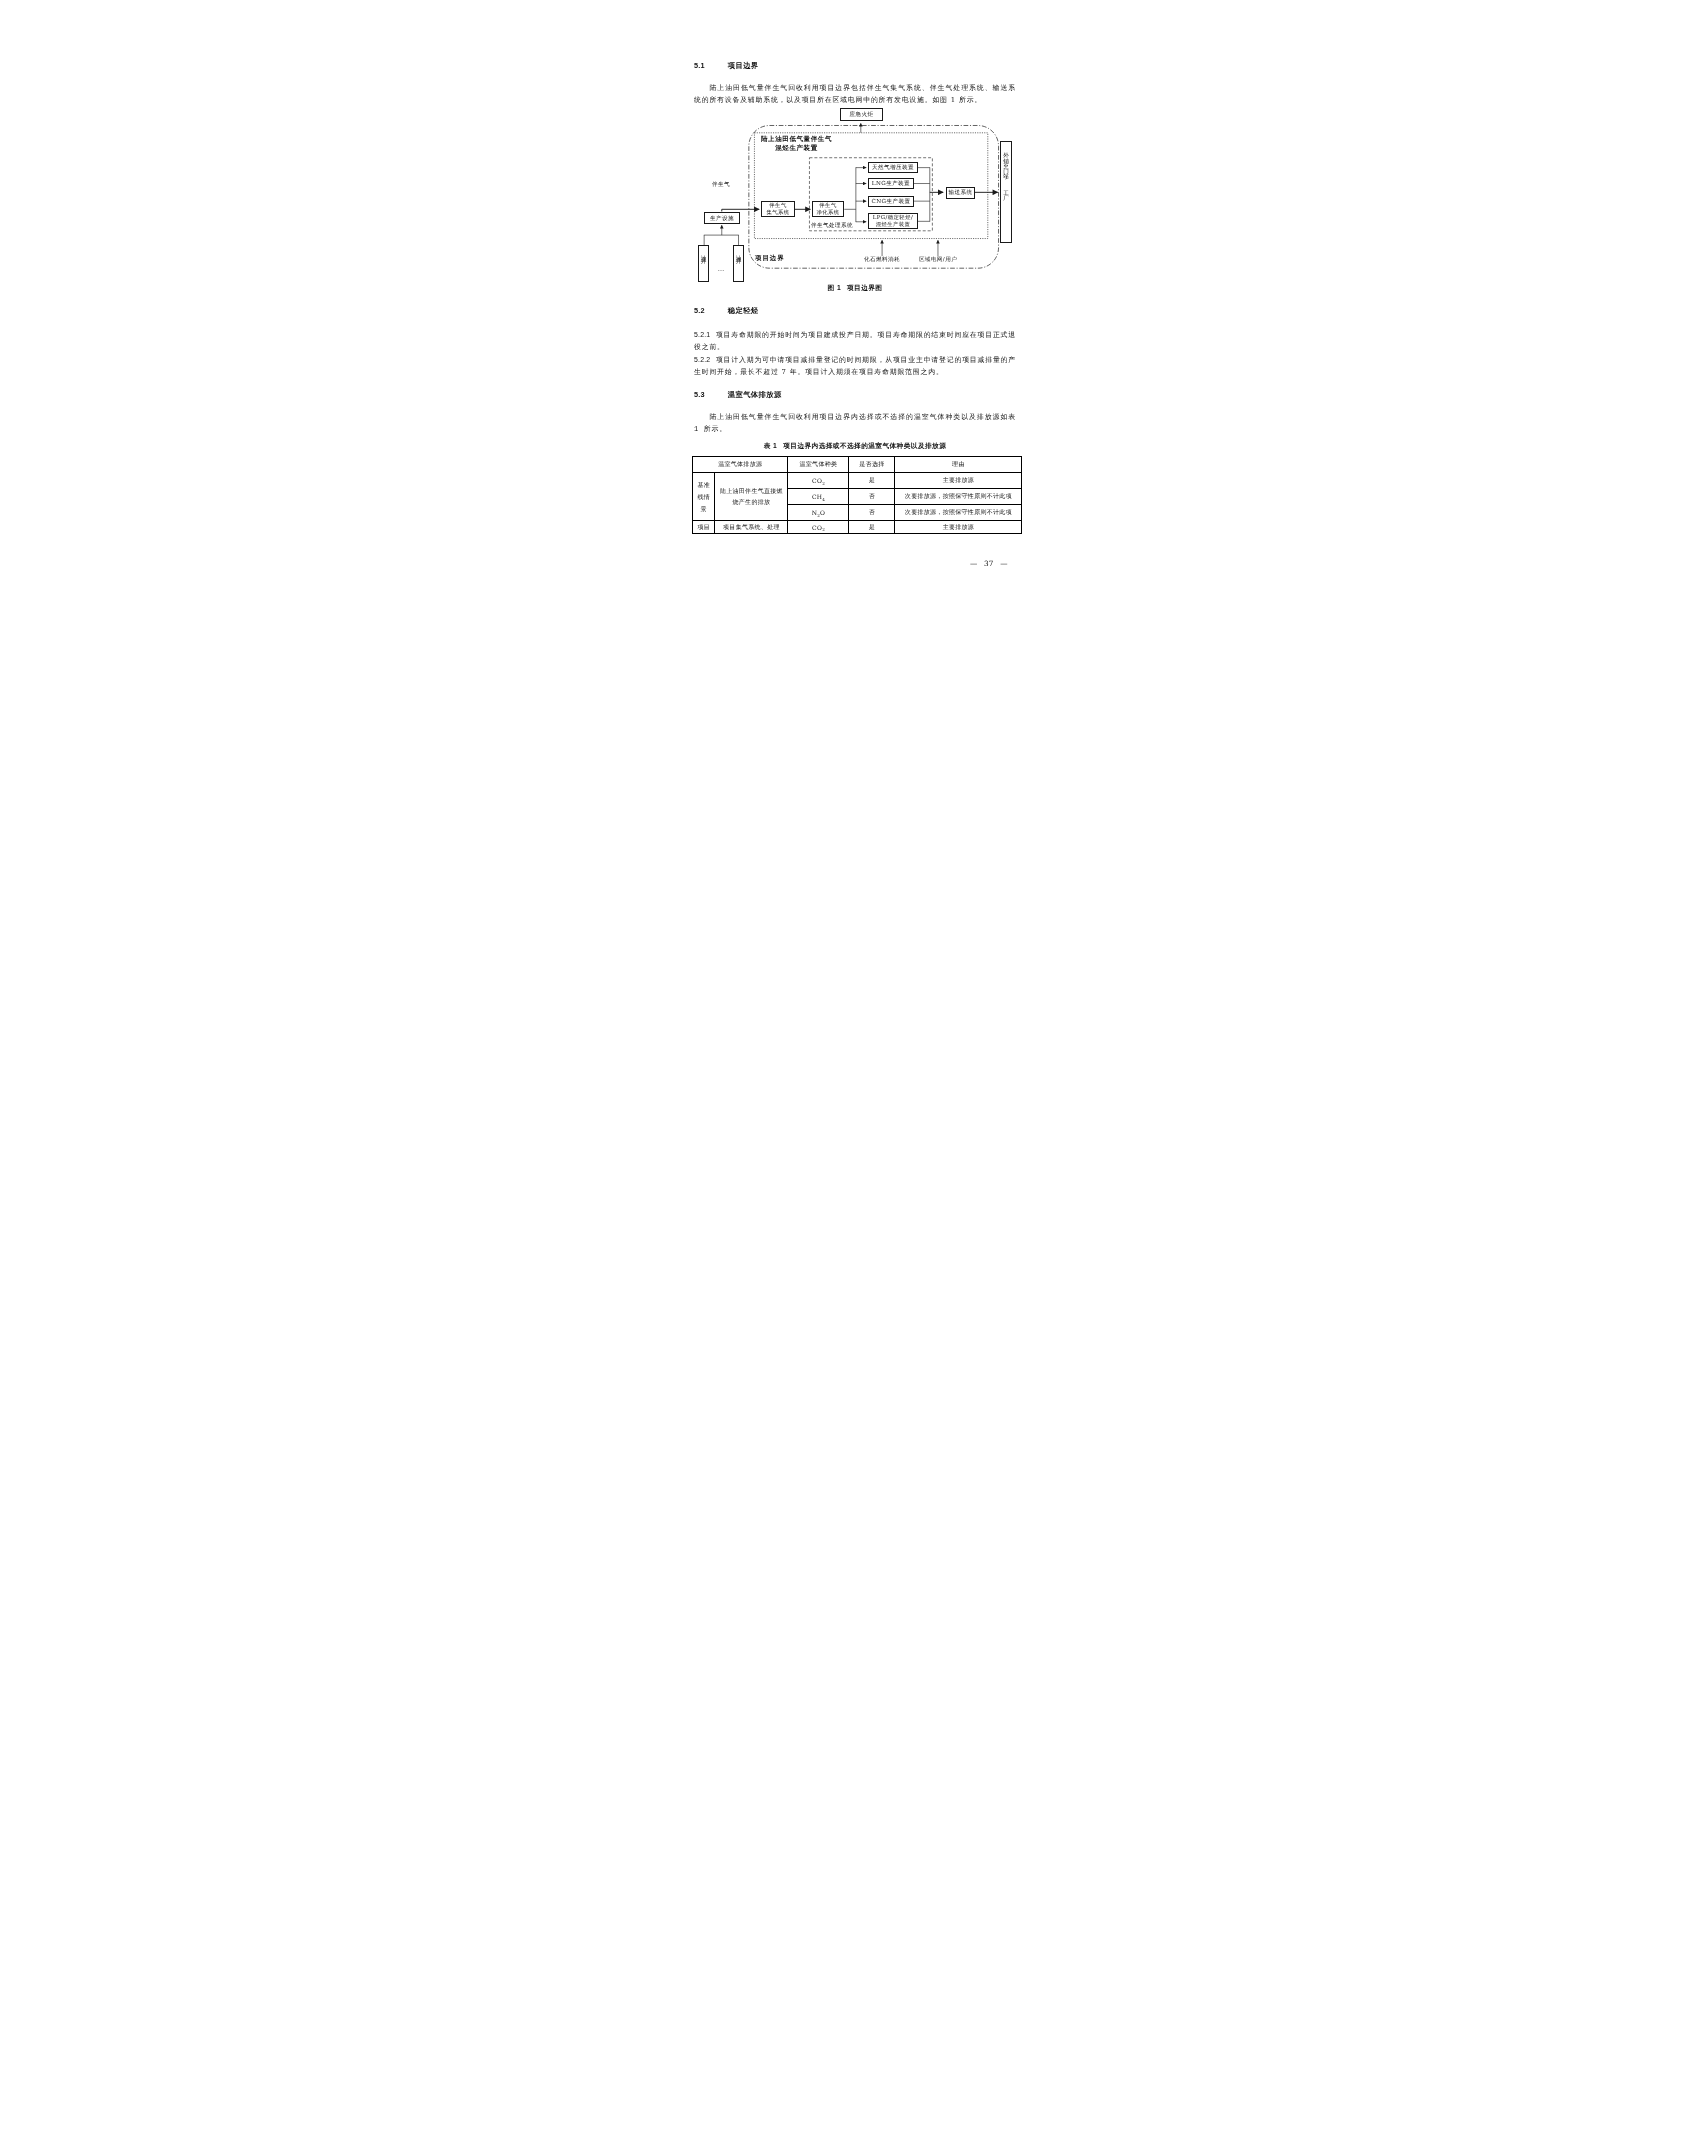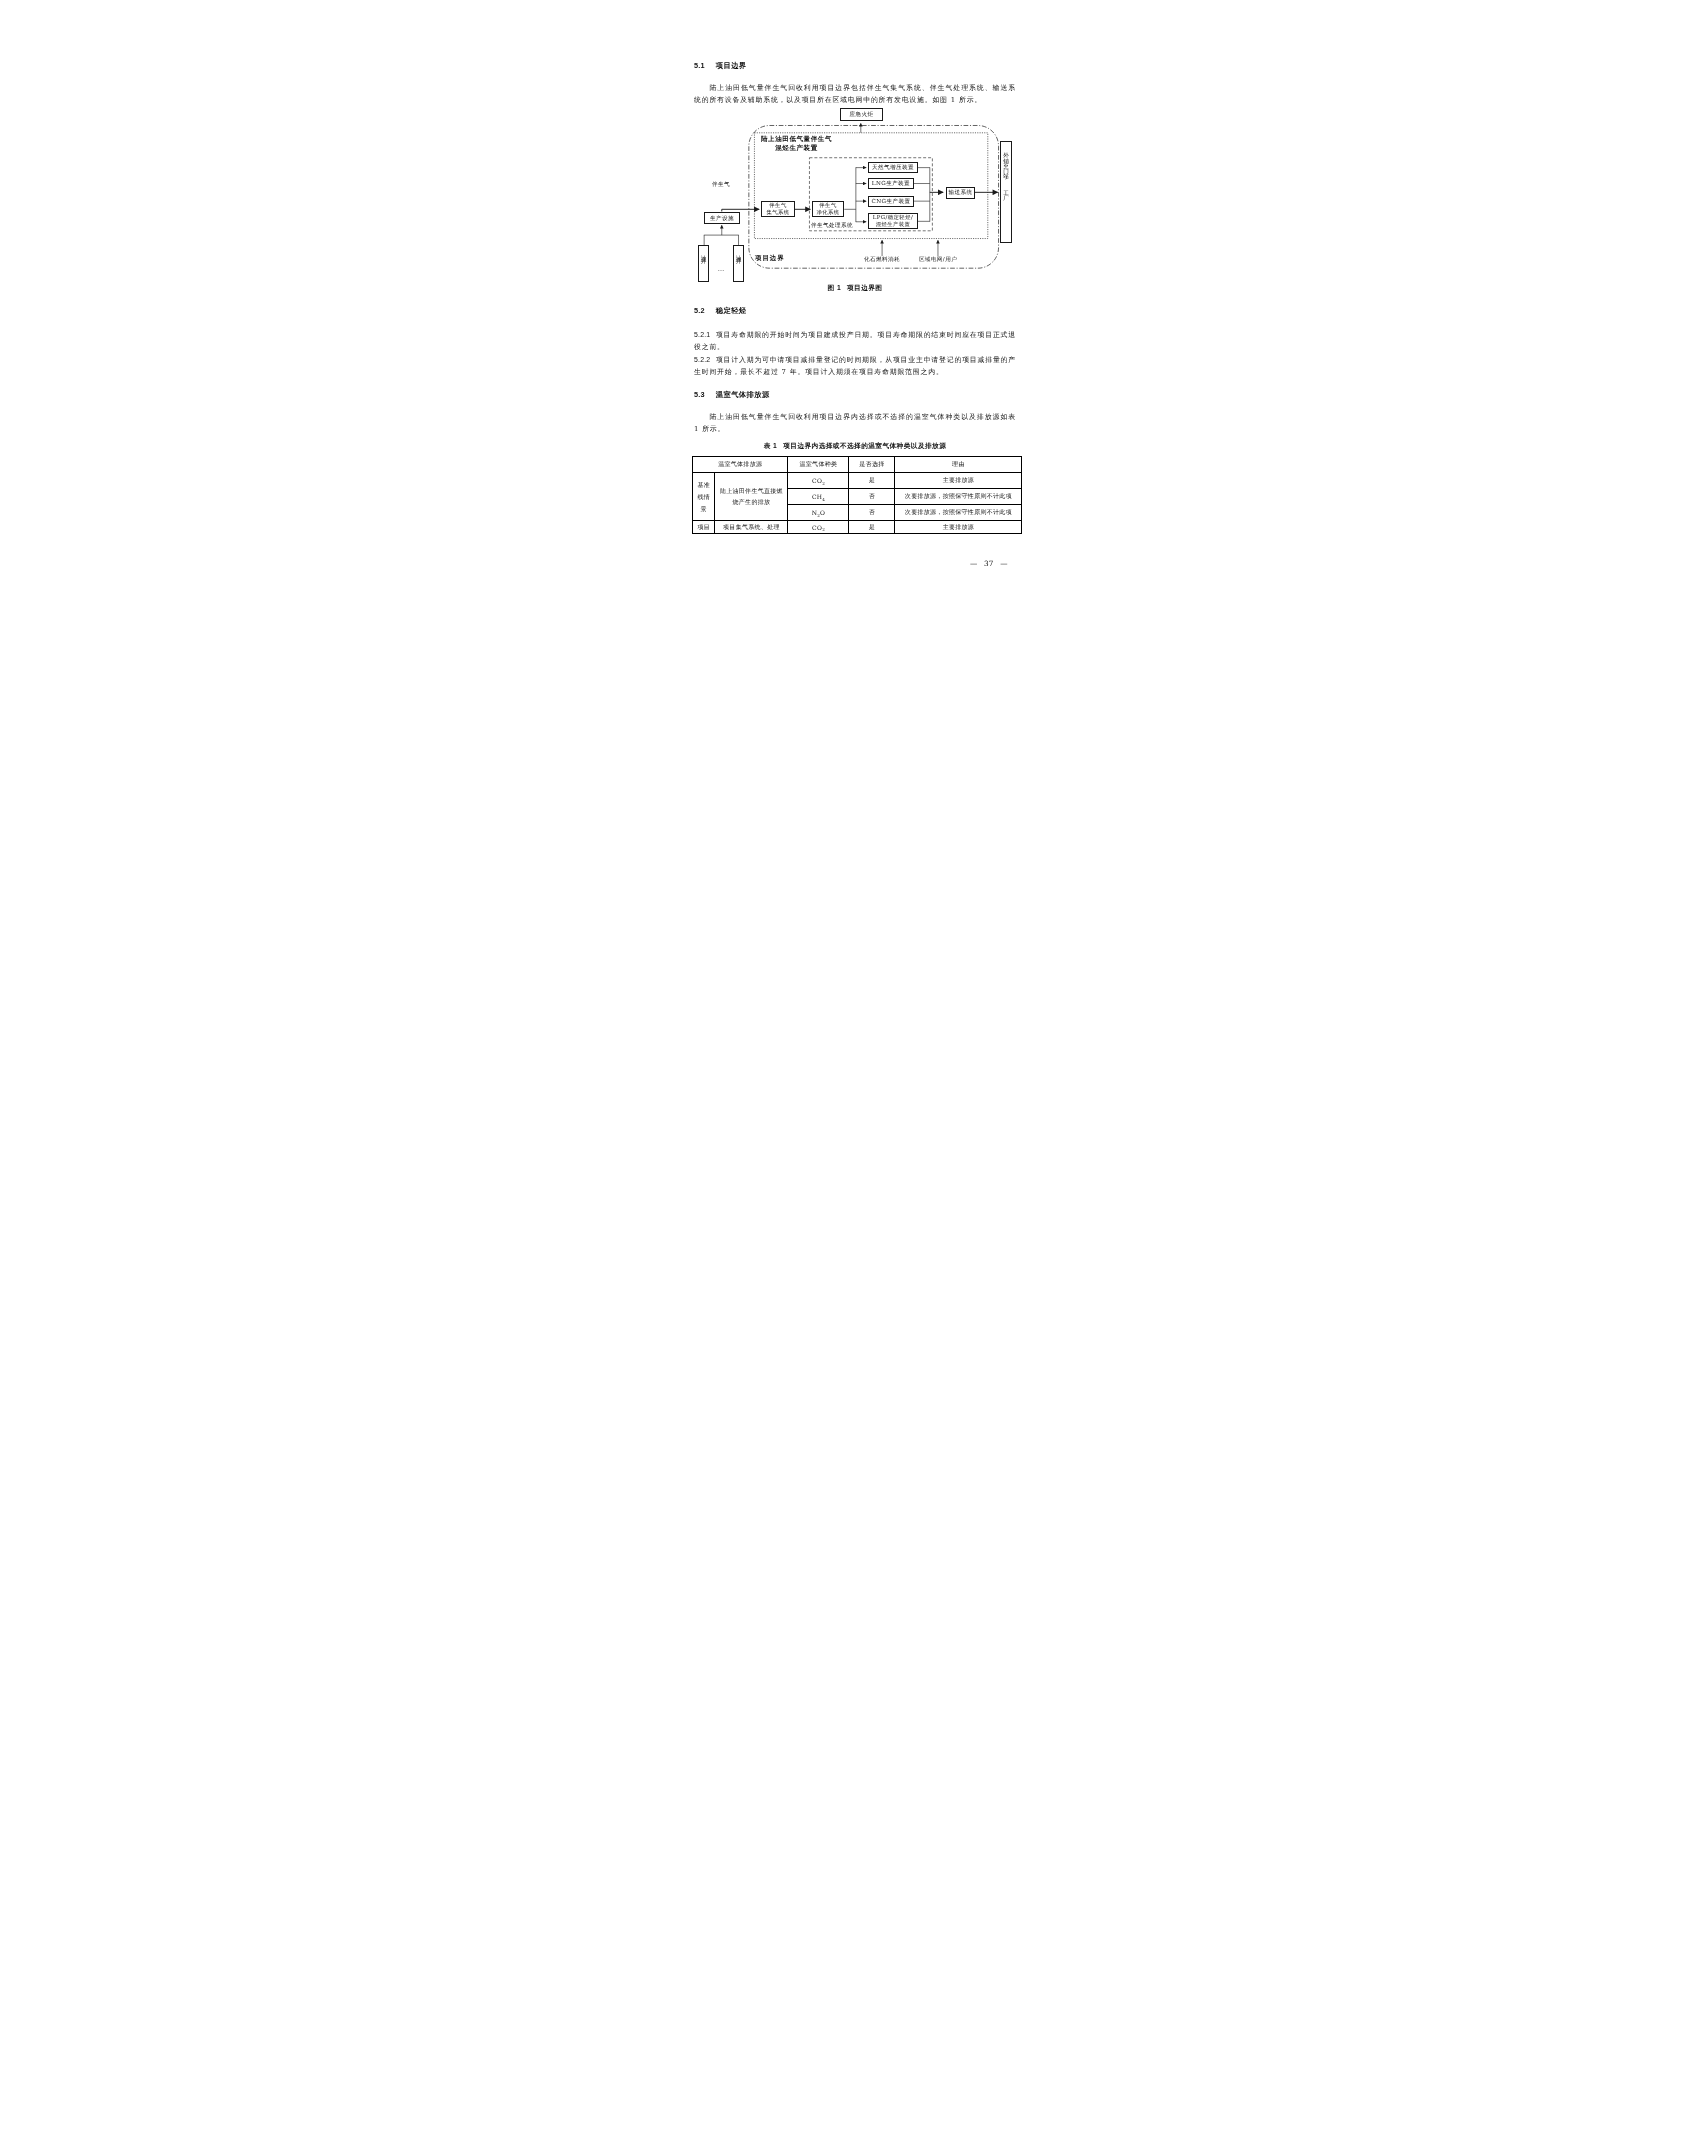--- a/index.html
+++ b/index.html
@@ -6,21 +6,21 @@
   #page{
     position:relative;width:427px;height:603px;margin:0 auto;background:#fff;
     font-family:"DejaVu Serif","Liberation Serif",serif;color:#111;overflow:hidden;
   }
   .abs{position:absolute;}
   
   .h{
     font-family:"Liberation Sans","DejaVu Sans",sans-serif;font-weight:bold;
     font-size:7.3px;letter-spacing:0.4px;white-space:nowrap;
   }
-  .h .hnum{margin-right:11px;letter-spacing:0.2px;}
+  .h .hnum{margin-right:23px;letter-spacing:0.2px;}
   
   .para{
     width:322px;font-size:6.9px;line-height:12px;letter-spacing:0.8px;
     text-align:justify;text-justify:inter-character;
   }
   .indent{text-indent:15.5px;}
   .cnum{font-family:"Liberation Sans","DejaVu Sans",sans-serif;letter-spacing:0.2px;margin-right:5.6px;}
   
   .node{
     position:absolute;border:0.7px solid #1a1a1a;background:#fff;
@@ -180,21 +180,21 @@
   <div class="abs para" style="left:54px;top:329px;">
     <span class="cnum">5.2.1</span><span>项目寿命期限的开始时间为项目建成投产日期。项目寿命期限的结束时间应在项目正式退役之前。</span>
   </div>
   <div class="abs para" style="left:54px;top:354px;">
     <span class="cnum">5.2.2</span><span>项目计入期为可申请项目减排量登记的时间期限，从项目业主申请登记的项目减排量的产生时间开始，最长不超过 7 年。项目计入期须在项目寿命期限范围之内。</span>
   </div>
 
   <div class="abs h" style="left:54px;top:390px;">
     <span class="hnum">5.3</span><span>温室气体排放源</span>
   </div>
-  <div class="abs para indent" style="left:54px;top:411px;">陆上油田低气量伴生气回收利用项目边界内选择或不选择的温室气体种类以及排放源如表 1 所示。</div>
+  <div class="abs para indent" style="left:54px;top:411px;font-family:Liberation Mono, monospace;">陆上油田低气量伴生气回收利用项目边界内选择或不选择的温室气体种类以及排放源如表 1 所示。</div>
 
   <div class="cap" style="top:442px;">
     <span class="hnum">表 1</span><span>项目边界内选择或不选择的温室气体种类以及排放源</span>
   </div>
 
   <table id="ghg-table">
     <colgroup>
       <col style="width:22.4px">
         <col style="width:73px">
         <col style="width:61px">

